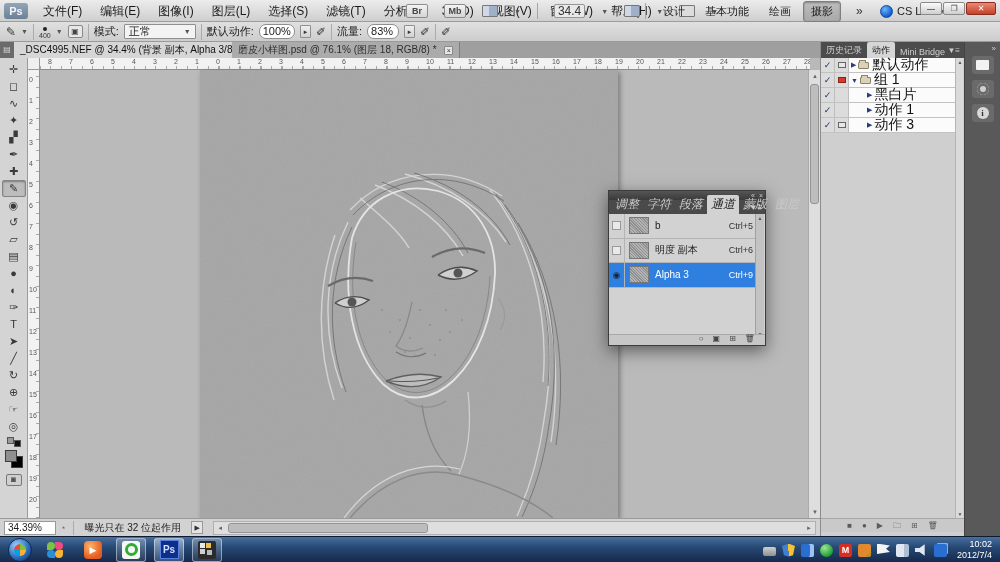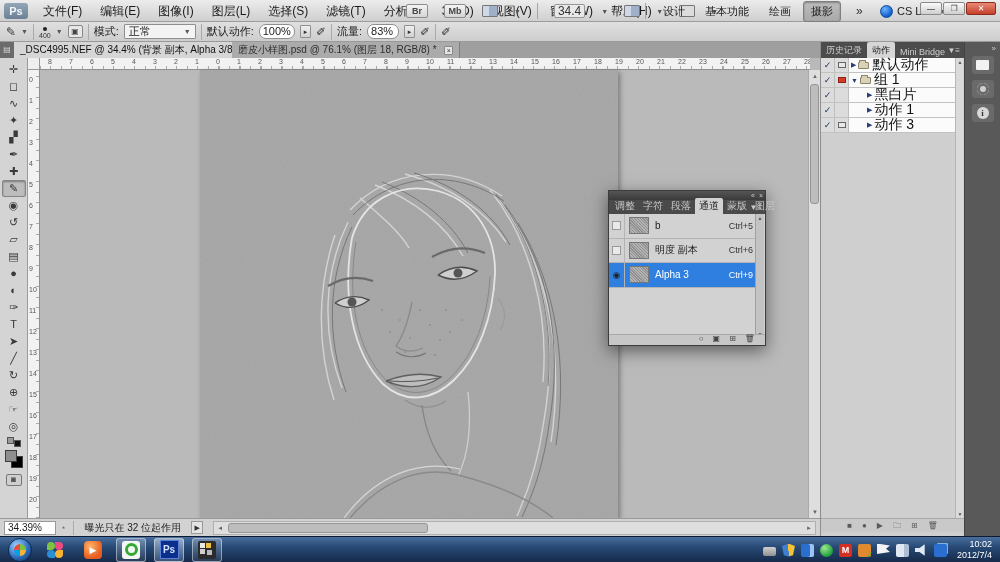--- a/index.html
+++ b/index.html
@@ -106,21 +106,21 @@
   .vscroll { position:absolute; left:808px; top:70px; width:12px; height:448px; background:#dedede; border-left:1px solid #aaa; }
   .vscroll .arr { position:absolute; left:0; width:12px; height:12px; font-size:6px; color:#666; text-align:center; line-height:12px; }
   .vscroll .thumb { position:absolute; left:1px; top:14px; width:9px; height:120px; background:#bdbdbd; border:1px solid #949494; border-radius:3px; }
 
   
   .float-panel { position:absolute; left:608px; top:190px; width:158px; height:156px; z-index:20;
     box-shadow:0 5px 16px rgba(0,0,0,.5); background:#d2d2d2; border:1px solid #3c3c3c; }
   .fp-titlebar { height:9px; background:linear-gradient(#555,#3a3a3a); position:relative; }
   .fp-titlebar .btns { position:absolute; right:2px; top:0; color:#ccc; font-size:7px; line-height:9px; display:flex; gap:4px; }
   .fp-tabs { height:14px; background:#4a4a4a; display:flex; align-items:flex-end; padding-left:2px; position:relative; }
-  .fp-tab { font-size:10px; padding:1px 4px 1px; color:#c9c9c9; border-radius:2px 2px 0 0; white-space:nowrap; }
+  .fp-tab { font-size:12px; padding:1px 4px 1px; color:#c9c9c9; border-radius:2px 2px 0 0; white-space:nowrap;font-style:italic; }
   .fp-tab.active { background:#d2d2d2; color:#1a1a1a; }
   .fp-menu { position:absolute; right:3px; top:2px; color:#ccc; font-size:8px; }
   .ch-rows { position:absolute; left:0; top:23px; width:148px; height:124px; background:#d2d2d2; }
   .ch-row { height:24.5px; display:flex; align-items:center; border-bottom:1px solid #b4b4b4; position:relative; }
   .ch-eye { width:16px; height:100%; border-right:1px solid #b4b4b4; display:flex; align-items:center; justify-content:center; }
   .ch-eye .box { width:9px; height:9px; background:#e9e9e9; border:1px solid #9a9a9a; }
   .ch-eye .eye { font-size:9px; color:#222; }
   .ch-thumb { width:20px; height:17px; margin:0 6px 0 4px; border:1px solid #777;
     background-image:repeating-linear-gradient(45deg,#b3b3b3 0 1px,#909090 1px 2px); }
   .ch-name { flex:1; font-size:10px; }

